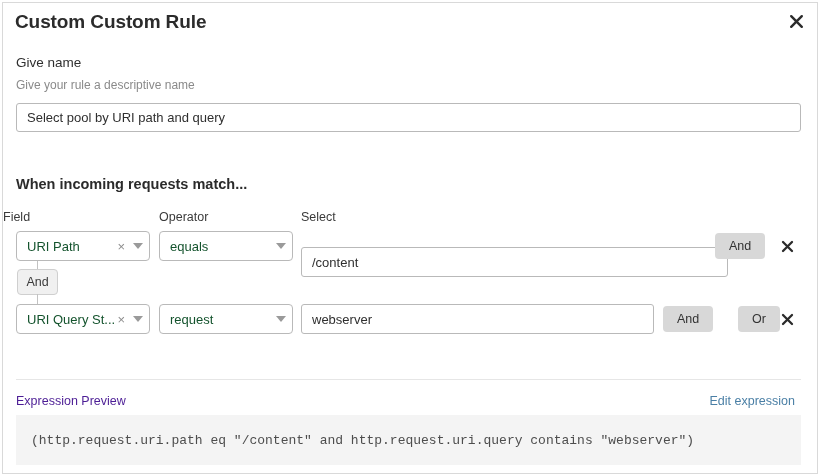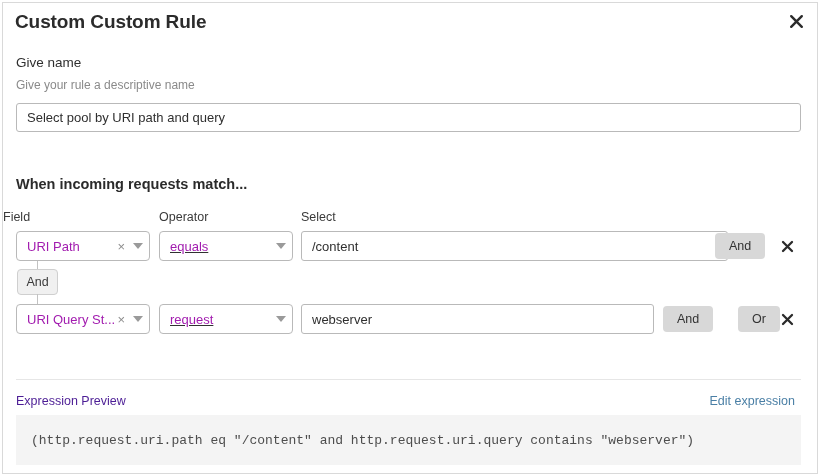--- a/index.html
+++ b/index.html
@@ -111,21 +111,21 @@
     border-radius: 4px;
     background: #fff;
     display: flex;
     align-items: center;
     cursor: pointer;
   }
   .select-label {
     flex: 1;
     padding-left: 10px;
     font-size: 13px;
-    color: #a21caf;
+    color: #14532d;
     white-space: nowrap;
     overflow: hidden;
   }
   .select-clear {
     font-size: 13px;
     color: #8d8d8d;
     padding: 0 2px;
     line-height: 1;
     cursor: pointer;
   }
@@ -136,26 +136,26 @@
     justify-content: center;
   }
   .caret {
     width: 0; height: 0;
     border-left: 5px solid transparent;
     border-right: 5px solid transparent;
     border-top: 6px solid #9a9a9a;
   }
 
   .field-select    { left: 13px;  width: 134px; }
-  .operator-select { left: 156px; width: 134px; text-decoration: underline; }
+  .operator-select { left: 156px; width: 134px; }
 
   .row1 { top: 228px; }
   .row2 { top: 301px; }
 
-  #value-input-1 { left: 298px; top: 228px; width: 427px; height: 30px; }
+  #value-input-1 { left: 298px; top: 244px; width: 427px; height: 30px; }
   #value-input-2 { left: 298px; top: 301px; width: 353px; height: 30px; }
 
   
   .pill-btn {
     position: absolute;
     box-sizing: border-box;
     height: 26px;
     border: none;
     border-radius: 4px;
     background: #d8d8d8;

